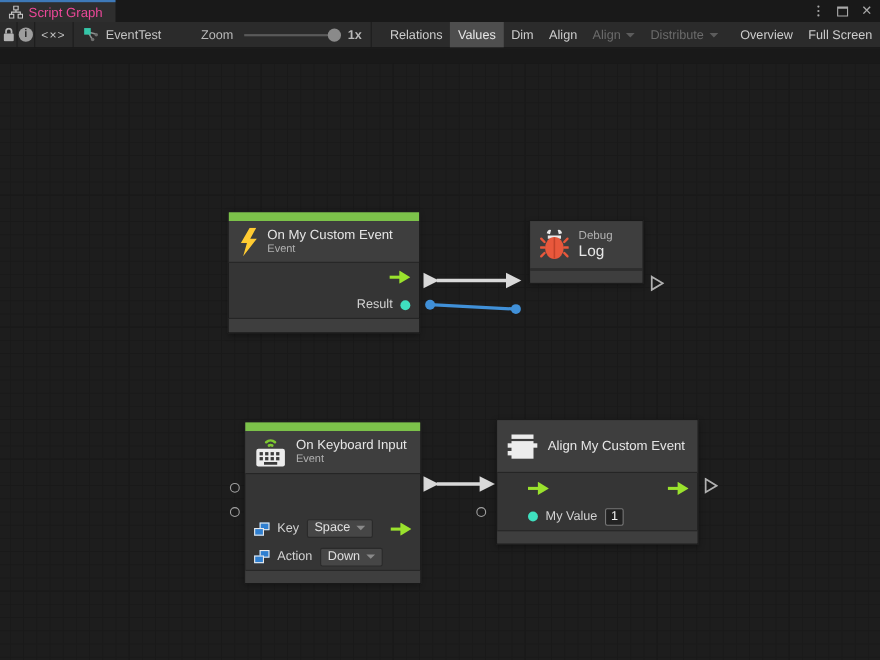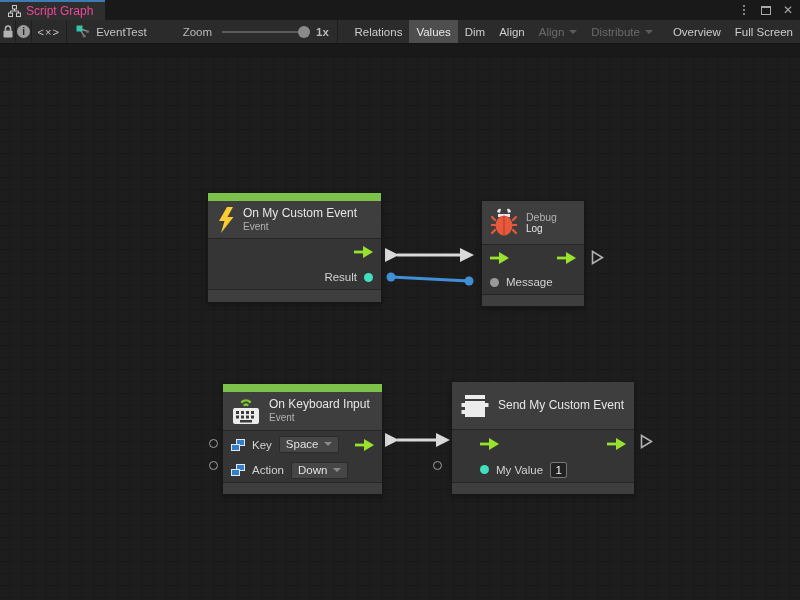--- a/index.html
+++ b/index.html
@@ -220,38 +220,21 @@
         <path d="M6 4 q1-4 4-3 l-1 4 z M20 4 q-1-4 -4-3 l1 4 z" fill="#e9e9e9"></path>
         <path d="M7 6 h12 v3 h-12 z" fill="#e9e9e9"></path>
         <g stroke="#e8583c" stroke-width="2.2" stroke-linecap="round">
           <path d="M4 12 L1 9 M4 17 H0.5 M4 22 L1 25 M22 12 L25 9 M22 17 H25.5 M22 22 L25 25"></path>
         </g>
         <ellipse cx="13" cy="17.5" rx="8.5" ry="10" fill="#e8583c"></ellipse>
         <path d="M13 8 v19" stroke="#c2422a" stroke-width="1.4"></path>
       </svg>
       <div class="titles">
         <span class="kicker">Debug</span>
-        <span class="title" style="font-size:10px;">Log</span>
-      </div>
-    </div>
-    <div class="body" style="height:49px;">
-      <div class="row" style="height:25px;">
-        <svg width="19" height="12" viewBox="0 0 19 12">
-          <rect x="0" y="4.6" width="10" height="2.8" fill="#9ae22d"></rect>
-            <polygon points="9,0 19,6 9,12" fill="#9ae22d"></polygon>
-        </svg>
-        <span class="spacer"></span>
-        <svg width="19" height="12" viewBox="0 0 19 12">
-          <rect x="0" y="4.6" width="10" height="2.8" fill="#9ae22d"></rect>
-            <polygon points="9,0 19,6 9,12" fill="#9ae22d"></polygon>
-        </svg>
-      </div>
-      <div class="row" style="height:24px;">
-        <span class="dot gray"></span>
-        <span class="port-label">Message</span>
+        <span class="title" style="font-size:14px;">Log</span>
       </div>
     </div>
     <div class="footer" style="height:12px;"></div>
   </div>
 
   <div class="node" style="left:222px; top:325px; width:161px;">
     <div class="strip"></div>
     <div class="header" style="height:39px;">
       <svg width="28" height="30" viewBox="0 0 28 30">
         <path d="M10 6 a6 6 0 0 1 8 0" fill="none" stroke="#7ec832" stroke-width="2.4" stroke-linecap="round"></path>
@@ -268,21 +251,21 @@
             <rect x="19" y="19.5" width="3" height="3"></rect>
           <rect x="8" y="24" width="12" height="2.5"></rect>
         </g>
       </svg>
       <div class="titles">
         <span class="title">On Keyboard Input</span>
         <span class="subtitle">Event</span>
       </div>
     </div>
     <div class="body" style="height:51px;">
-      <div class="row" style="height:27px;">
+      <div class="row" style="height:27px;margin-top:36px;">
         <span class="enum-icon">
             <i class="back"></i>
             <i class="front"></i>
           </span>
         <span class="port-label">Key</span>
         <span class="dropdown">
           <span>Space</span>
           <span class="caret-down" style="margin-left:0;"></span>
         </span>
         <span class="spacer"></span>
@@ -309,21 +292,21 @@
   <div class="node" style="left:451px; top:323px; width:184px;">
     <div class="header" style="height:48px;">
       <svg width="28" height="28" viewBox="0 0 28 28">
         <rect x="4" y="3" width="20" height="4" fill="#ececec"></rect>
         <rect x="4" y="9" width="20" height="16" fill="#ececec"></rect>
         <rect x="0.5" y="11" width="4" height="4" fill="#ececec"></rect>
         <rect x="0.5" y="18" width="4" height="4" fill="#ececec"></rect>
         <rect x="23.5" y="11" width="4" height="4" fill="#ececec"></rect>
       </svg>
       <div class="titles">
-        <span class="title">Send My Custom Event</span>
+        <span class="title">Align My Custom Event</span>
       </div>
     </div>
     <div class="body" style="height:52px;padding-left:20px;">
       <div class="row" style="height:27px;">
         <svg width="19" height="12" viewBox="0 0 19 12">
           <rect x="0" y="4.6" width="10" height="2.8" fill="#9ae22d"></rect>
             <polygon points="9,0 19,6 9,12" fill="#9ae22d"></polygon>
         </svg>
         <span class="spacer"></span>
         <svg width="19" height="12" viewBox="0 0 19 12">

